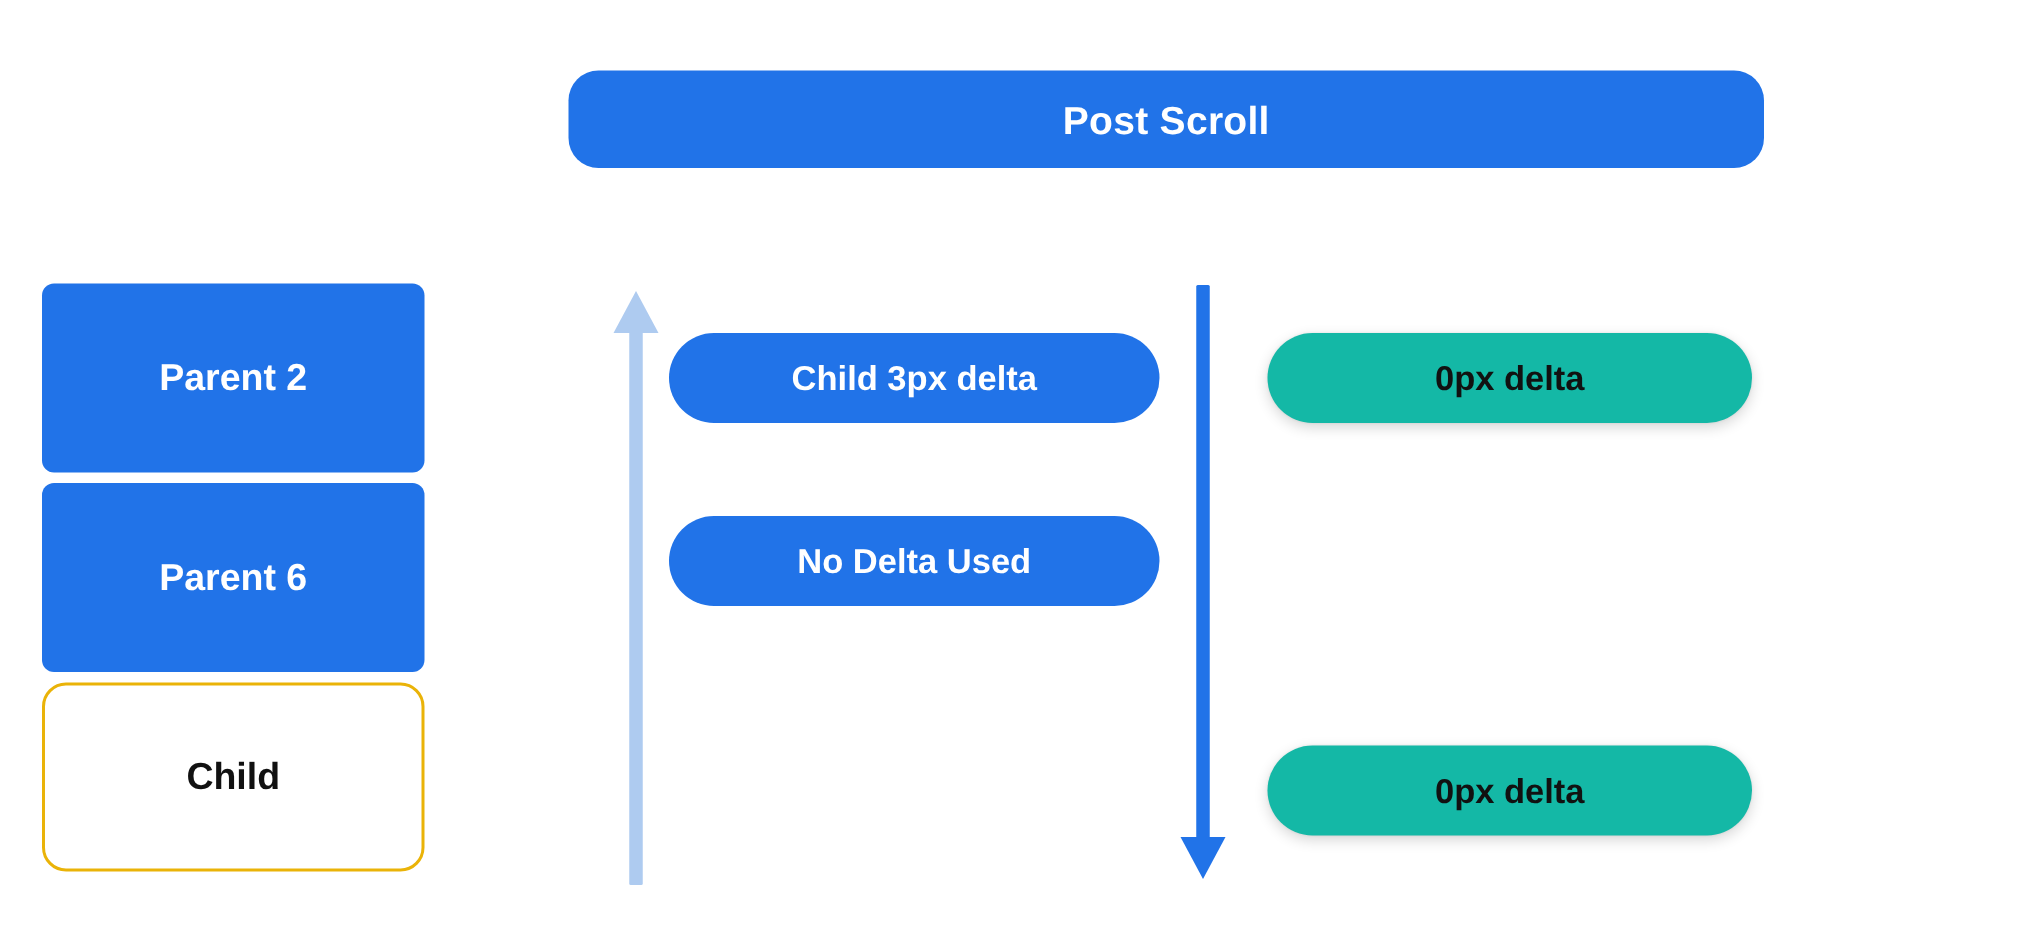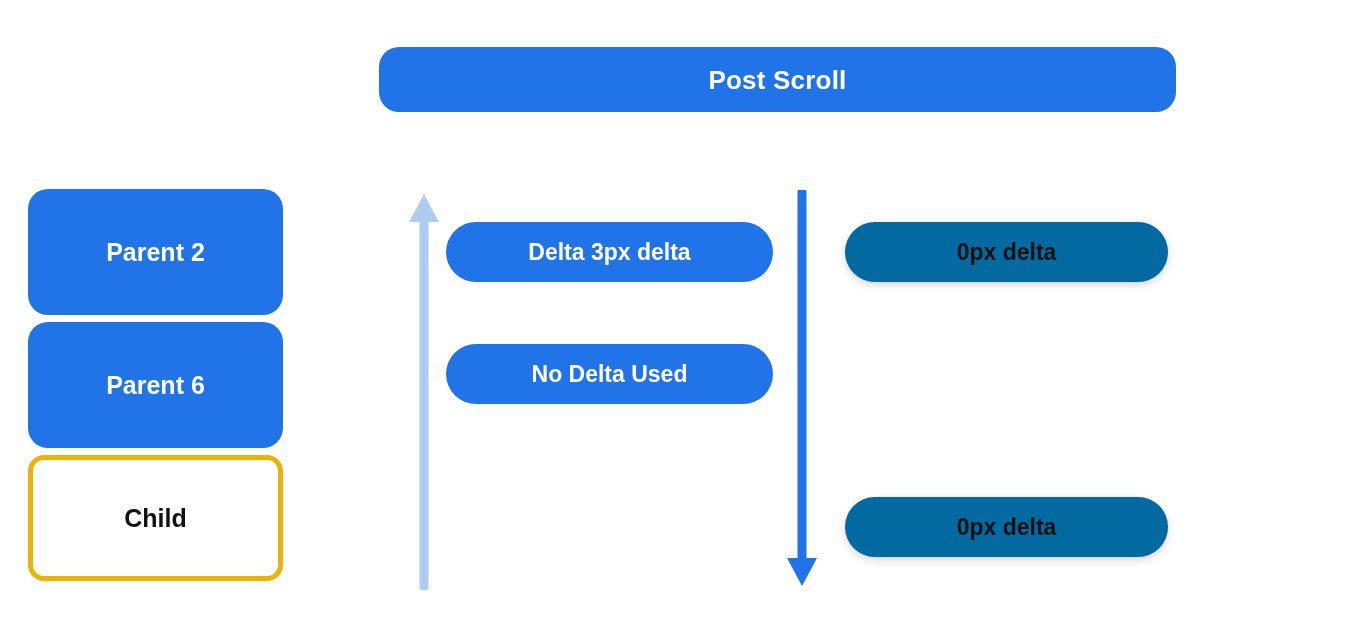--- a/index.html
+++ b/index.html
@@ -45,21 +45,21 @@
   
   .stack {
     position: absolute;
     left: 28px;
     top: 189px;
     width: 255px;
   }
   .stack-box {
     width: 255px;
     height: 126px;
-    border-radius: 20px;
+    border-radius: 8px;
     display: flex;
     align-items: center;
     justify-content: center;
     box-sizing: border-box;
     margin-bottom: 7px;
   }
   .stack-box:last-child {
     margin-bottom: 0;
   }
   .stack-box.filled {
@@ -67,21 +67,21 @@
     border: none;
   }
   .stack-box.filled .stack-label {
     color: #ffffff;
     font-size: 25px;
     font-weight: bold;
     line-height: 1;
   }
   .stack-box.outlined {
     background: #ffffff;
-    border: 5px solid #eab308;
+    border: 2px solid #eab308;
     border-radius: 16px;
   }
   .stack-box.outlined .stack-label {
     color: #111111;
     font-size: 25px;
     font-weight: bold;
     line-height: 1;
   }
 
   
@@ -110,21 +110,21 @@
   .pill-blue {
     background: #2173e8;
   }
   .pill-blue .pill-label {
     color: #ffffff;
     font-size: 23px;
     font-weight: bold;
     line-height: 1;
   }
   .pill-white {
-    background: #0369a1;
+    background: #14b8a6;
     box-shadow: 0 3px 9px rgba(0, 0, 0, 0.16), 0 0 2px rgba(0, 0, 0, 0.08);
   }
   .pill-white .pill-label {
     color: #111111;
     font-size: 23px;
     font-weight: bold;
     line-height: 1;
   }
 
   .pill-used-delta {
@@ -181,21 +181,21 @@
   <div class="arrow arrow-down">
     <svg width="38" height="400" viewBox="0 0 38 400" xmlns="http://www.w3.org/2000/svg">
       <g fill="#2173e8">
         <rect x="14.5" y="0" width="9" height="372" rx="1"></rect>
         <polygon points="19,396 34,368 4,368"></polygon>
       </g>
     </svg>
   </div>
 
   <div class="pill pill-blue pill-used-delta">
-    <span class="pill-label">Delta 3px delta</span>
+    <span class="pill-label">Child 3px delta</span>
   </div>
   <div class="pill pill-blue pill-no-delta">
     <span class="pill-label">No Delta Used</span>
   </div>
 
   <div class="pill pill-white pill-delta-top">
     <span class="pill-label">0px delta</span>
   </div>
   <div class="pill pill-white pill-delta-bottom">
     <span class="pill-label">0px delta</span>

